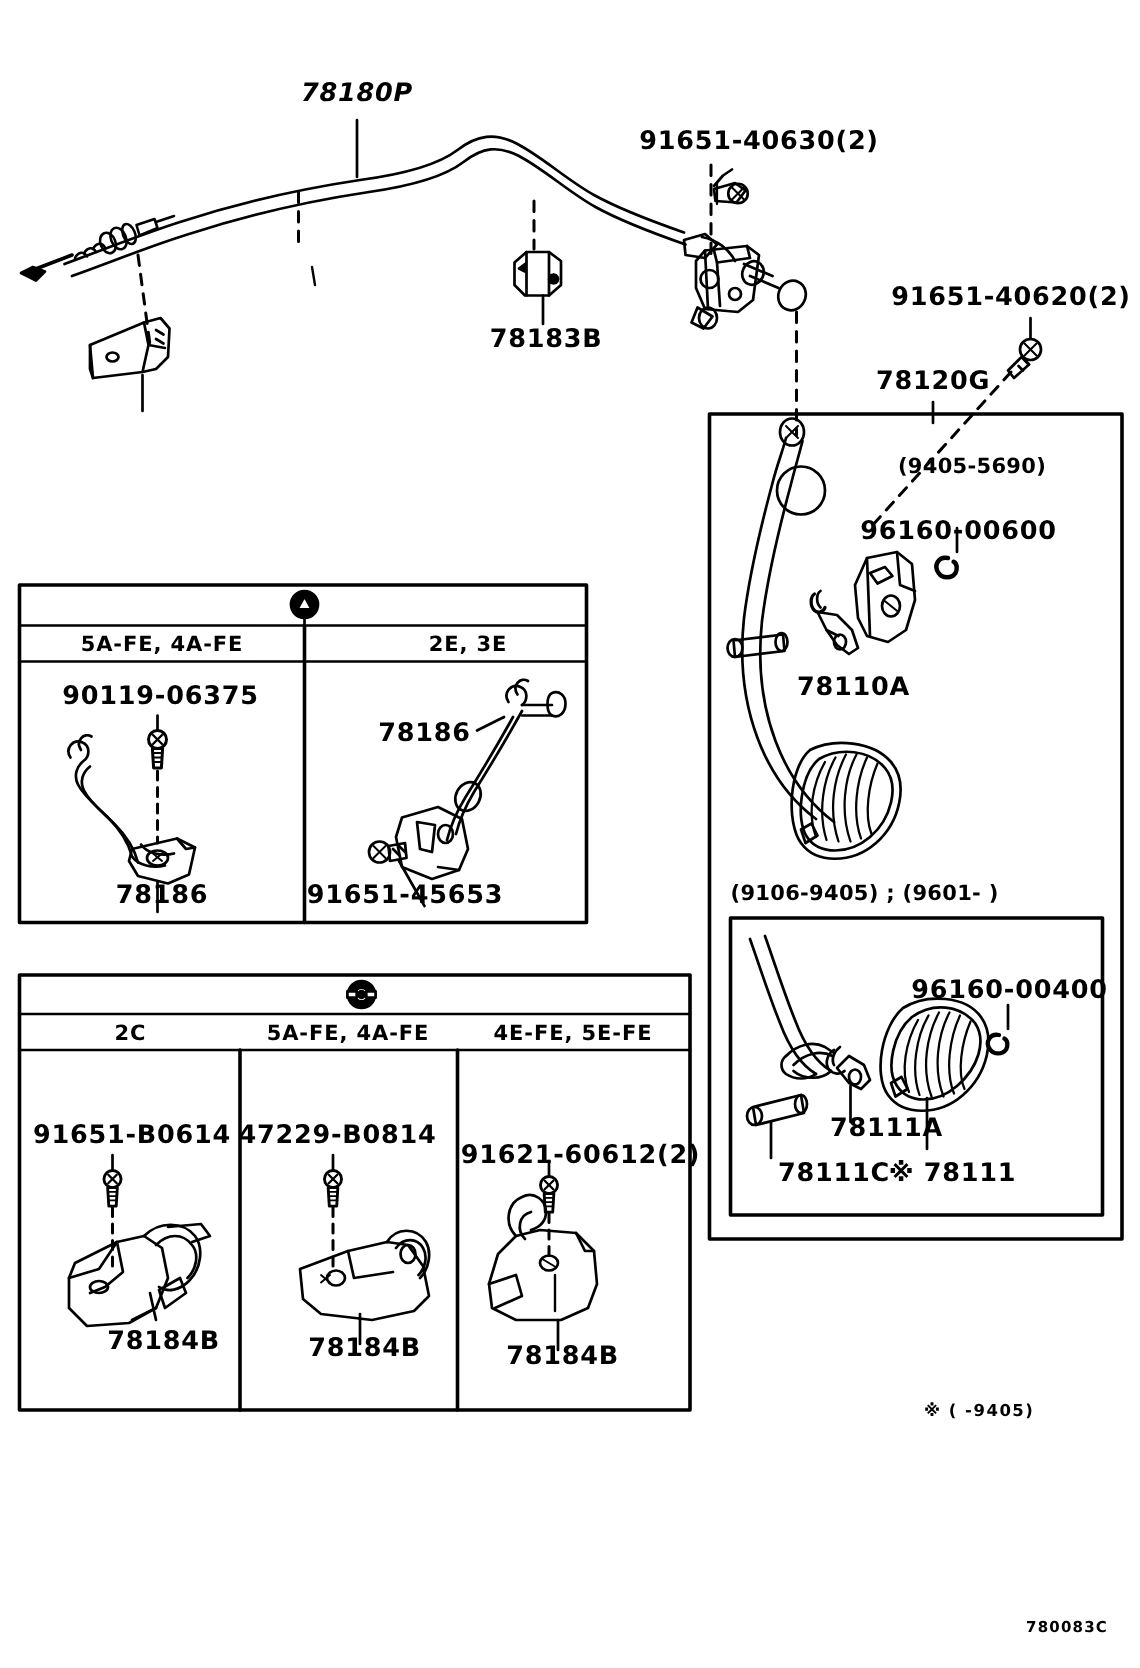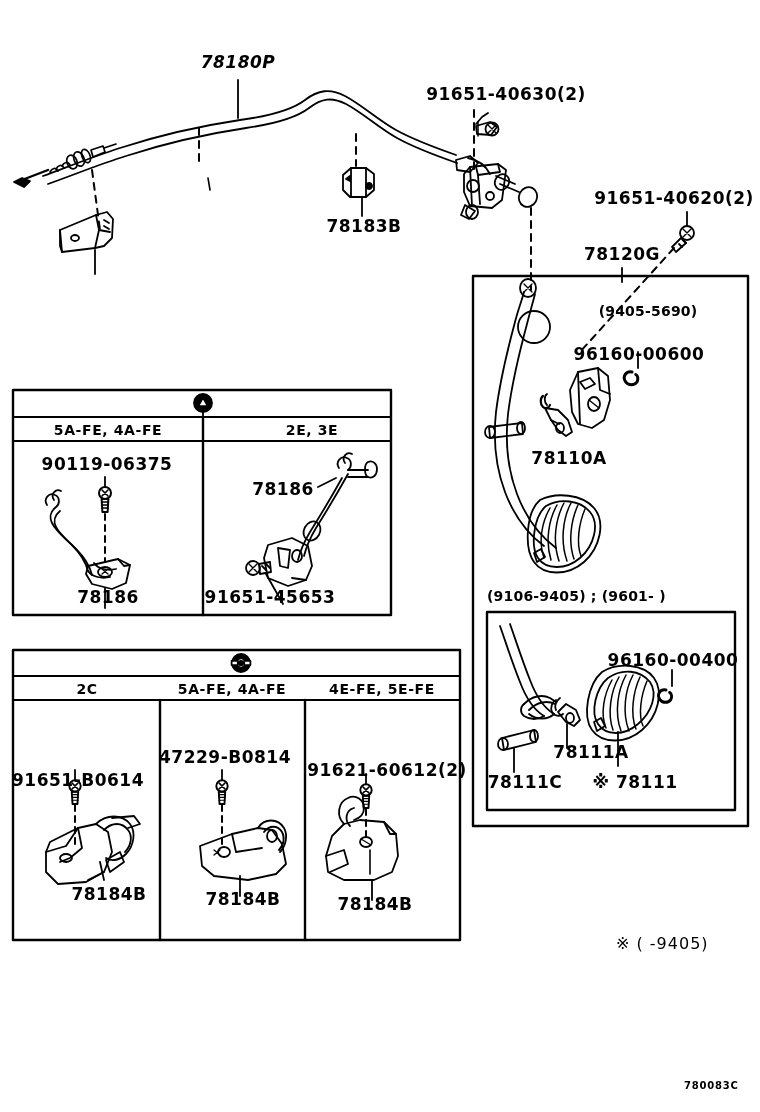--- a/index.html
+++ b/index.html
@@ -20,21 +20,21 @@
     font-family: "DejaVu Sans", sans-serif;
     font-weight: bold;
     font-size: 17px;
     letter-spacing: 0.5px;
     white-space: nowrap;
     line-height: 1;
   }
   .lbl-cond { font-size: 14px; font-weight: bold; letter-spacing: 0.2px; }
   .lbl-hdr { font-size: 14px; font-weight: bold; letter-spacing: 0.6px; }
   .lbl-id { font-size: 10px; font-weight: bold; letter-spacing: 0.8px; }
-  .lbl-foot { font-size: 16px; font-weight: normal; letter-spacing: 1px; }
+  .lbl-foot { font-size: 11px; font-weight: bold; letter-spacing: 1px; }
   .ctr { transform: translateX(-50%); }
 </style>
 </head>
 <body>
 
 <div id="diagram-root">
 
   <svg class="layer" viewBox="0 0 760 1112">
     <defs>
       <g id="tri-marker">
@@ -357,21 +357,21 @@
   <div class="lbl ctr" style="left:639px; top:346px;">96160-00600</div>
 
   <div class="lbl ctr" style="left:569px; top:450px;">78110A</div>
 
   <div class="lbl-cond" style="position:absolute; left:487px; top:588px;">(9106-9405) ; (9601-        )</div>
 
   <div class="lbl ctr" style="left:673px; top:652px;">96160-00400</div>
 
   <div class="lbl ctr" style="left:591px; top:744px;text-align:right;">78111A</div>
 
-  <div class="lbl ctr" style="left:525px; top:774px;">78111C</div>
+  <div class="lbl ctr" style="left:556px; top:774px;">78111C</div>
 
   <div class="lbl ctr" style="left:635px; top:774px;">※ 78111</div>
 
   <div class="lbl-hdr ctr" style="position:absolute; left:108px; top:422px;">5A-FE, 4A-FE</div>
 
   <div class="lbl-hdr ctr" style="position:absolute; left:312px; top:422px;">2E, 3E</div>
 
   <div class="lbl ctr" style="left:107px; top:456px;">90119-06375</div>
 
   <div class="lbl ctr" style="left:108px; top:589px;">78186</div>
@@ -379,21 +379,21 @@
   <div class="lbl ctr" style="left:283px; top:481px;">78186</div>
 
   <div class="lbl ctr" style="left:270px; top:589px;">91651-45653</div>
 
   <div class="lbl-hdr ctr" style="position:absolute; left:87px; top:681px;">2C</div>
 
   <div class="lbl-hdr ctr" style="position:absolute; left:232px; top:681px;">5A-FE, 4A-FE</div>
 
   <div class="lbl-hdr ctr" style="position:absolute; left:382px; top:681px;">4E-FE, 5E-FE</div>
 
-  <div class="lbl ctr" style="left:78px; top:749px;margin-top:23px;">91651-B0614</div>
+  <div class="lbl ctr" style="left:88px; top:749px;">91651-B0614</div>
 
   <div class="lbl ctr" style="left:109px; top:886px;">78184B</div>
 
   <div class="lbl ctr" style="left:225px; top:749px;">47229-B0814</div>
 
   <div class="lbl ctr" style="left:243px; top:891px;">78184B</div>
 
   <div class="lbl ctr" style="left:387px; top:762px;">91621-60612(2)</div>
 
   <div class="lbl ctr" style="left:375px; top:896px;">78184B</div>

